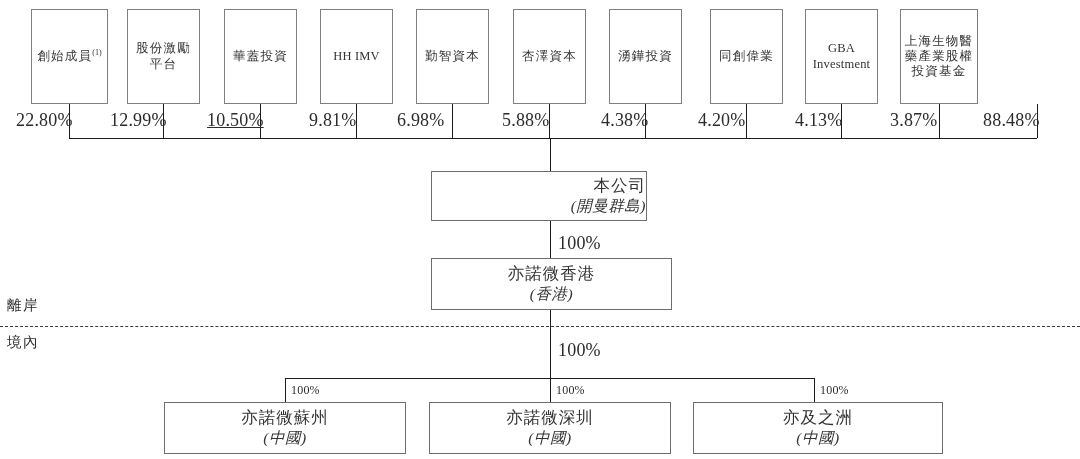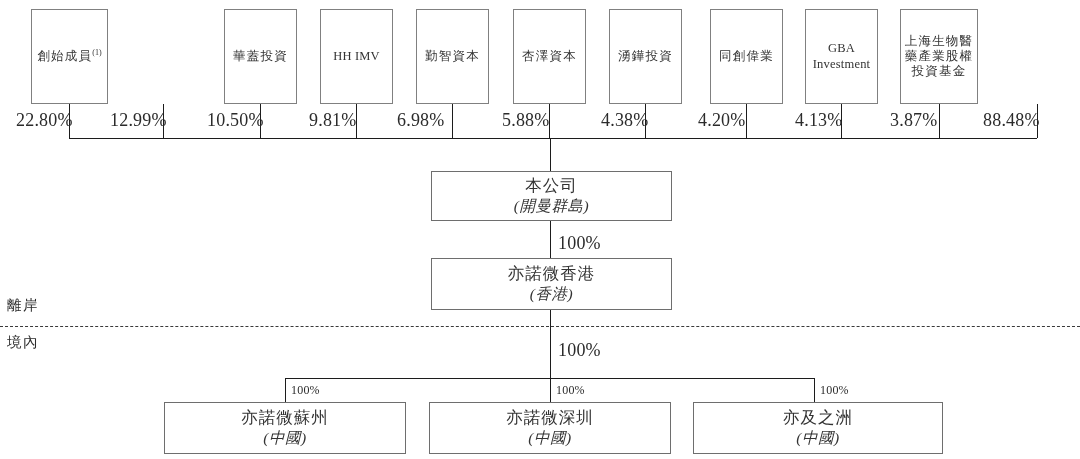--- a/index.html
+++ b/index.html
@@ -114,20 +114,24 @@
 </style>
 </head>
 <body>
 
 <div id="chart-root">
 
   <div class="node-box shareholder" style="left:31px; top:9px; width:77px; height:95px;">
     <span class="line-cjk"><span>創始成員</span><sup class="fnote">(1)</sup></span>
   </div>
 
+  <div class="node-box shareholder" style="left:127px; top:9px; width:73px; height:95px;">
+    <span class="line-cjk">股份激勵</span>
+    <span class="line-cjk">平台</span>
+  </div>
 
   <div class="node-box shareholder" style="left:224px; top:9px; width:73px; height:95px;">
     <span class="line-cjk">華蓋投資</span>
   </div>
 
   <div class="node-box shareholder" style="left:320px; top:9px; width:73px; height:95px;">
     <span class="line-latin">HH IMV</span>
   </div>
 
   <div class="node-box shareholder" style="left:416px; top:9px; width:73px; height:95px;">
@@ -167,33 +171,33 @@
   <div class="vline thin" style="left:645px; top:104px; height:34px;"></div>
   <div class="vline thin" style="left:746px; top:104px; height:34px;"></div>
   <div class="vline thin" style="left:841px; top:104px; height:34px;"></div>
   <div class="vline thin" style="left:939px; top:104px; height:34px;"></div>
   <div class="vline thin" style="left:1037px; top:104px; height:34px;"></div>
 
   <div class="hline thin" style="left:69px; top:138px; width:968px;"></div>
 
   <div class="pct" style="left:16px;  top:110px;">22.80%</div>
   <div class="pct" style="left:110px; top:110px;">12.99%</div>
-  <div class="pct" style="left:207px; top:110px;">10.50%</div>
+  <div class="pct" style="left:207px; top:110px;text-decoration:underline;">10.50%</div>
   <div class="pct" style="left:309px; top:110px;">9.81%</div>
   <div class="pct" style="left:397px; top:110px;">6.98%</div>
   <div class="pct" style="left:502px; top:110px;">5.88%</div>
   <div class="pct" style="left:601px; top:110px;">4.38%</div>
   <div class="pct" style="left:698px; top:110px;">4.20%</div>
   <div class="pct" style="left:795px; top:110px;">4.13%</div>
   <div class="pct" style="left:890px; top:110px;">3.87%</div>
   <div class="pct" style="left:983px; top:110px;">88.48%</div>
 
   <div class="vline" style="left:550px; top:138px; height:34px;"></div>
 
-  <div class="node-box entity" style="left:431px; top:171px; width:241px; height:50px;">
+  <div class="node-box entity" style="left:431px; top:171px; width:216px; height:50px;align-items:flex-end;">
     <span class="ent-name">本公司</span>
     <span class="ent-place">(開曼群島)</span>
   </div>
 
   <div class="vline" style="left:550px; top:221px; height:37px;"></div>
   <div class="pct" style="left:558px; top:233px;">100%</div>
 
   <div class="node-box entity" style="left:431px; top:258px; width:241px; height:52px;">
     <span class="ent-name">亦諾微香港</span>
     <span class="ent-place">(香港)</span>

